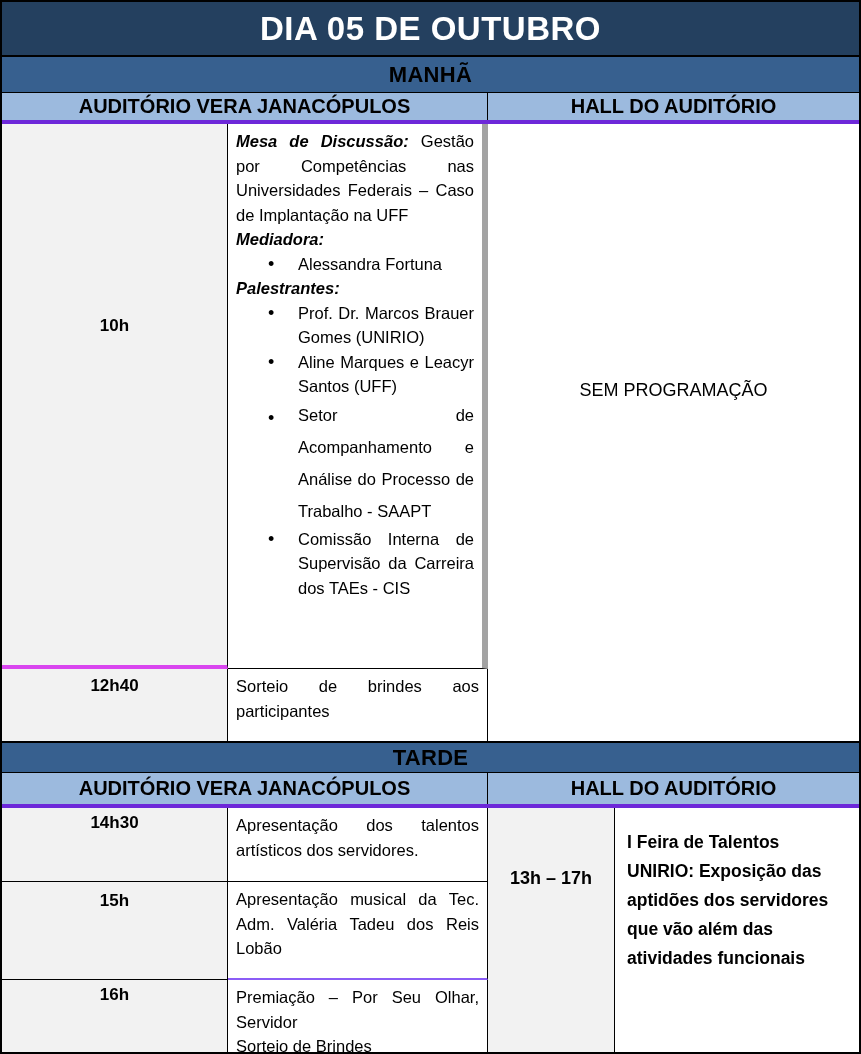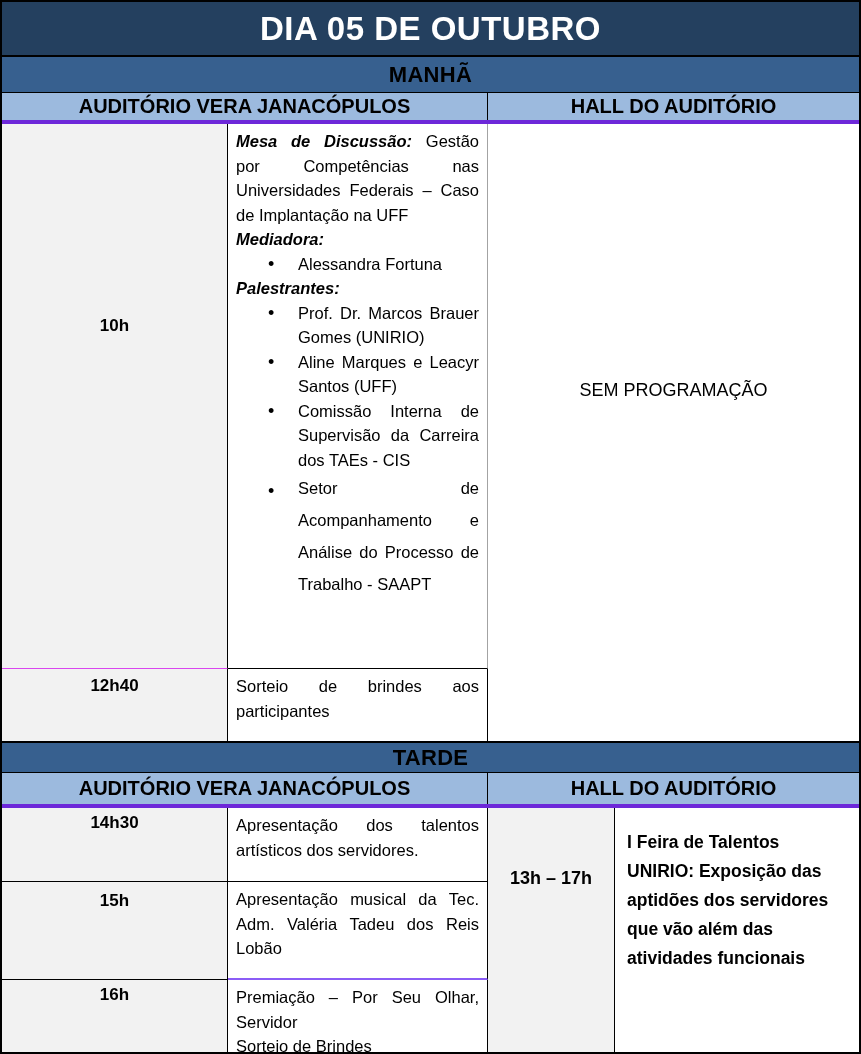--- a/index.html
+++ b/index.html
@@ -62,22 +62,22 @@
     grid-template-columns: 226px 260px 1fr;
     grid-template-rows: 545px 1fr;
   }
 
   .time-cell {
     background: #F2F2F2;
     border-right: 1px solid #000;
     text-align: center;
     font-weight: bold; font-size: 17px;
   }
-  .mg-time-session { grid-column: 1; grid-row: 1; border-bottom: 1px solid #d946ef; padding-top: 192px; }
-  .mg-desc-session { grid-column: 2; grid-row: 1; border-right: 1px solid #a3a3a3; border-bottom: 1px solid #000; }
+  .mg-time-session { grid-column: 1; grid-row: 1; border-bottom: 4px solid #d946ef; padding-top: 192px; }
+  .mg-desc-session { grid-column: 2; grid-row: 1; border-right: 6px solid #a3a3a3; border-bottom: 1px solid #000; }
   .mg-time-raffle  { grid-column: 1; grid-row: 2; padding-top: 7px; }
   .mg-desc-raffle  { grid-column: 2; grid-row: 2; border-right: 1px solid #000; }
   .mg-hall {
     grid-column: 3; grid-row: 1 / 3;
     display: flex; align-items: center; justify-content: center;
     padding-bottom: 85px;
     font-size: 18px;
   }
 
   .desc-cell {
@@ -163,22 +163,22 @@
     <div class="desc-cell mg-desc-session">
       <p><span class="bi">Mesa de Discussão:</span> <span>Gestão por Competências nas Universidades Federais – Caso de Implantação na UFF</span></p>
       <p class="bi">Mediadora:</p>
       <ul class="bullet-list">
         <li class="bullet-item">Alessandra Fortuna</li>
       </ul>
       <p class="bi">Palestrantes:</p>
       <ul class="bullet-list">
         <li class="bullet-item">Prof. Dr. Marcos Brauer Gomes (UNIRIO)</li>
         <li class="bullet-item">Aline Marques e Leacyr Santos (UFF)</li>
+        <li class="bullet-item spaced">Setor de Acompanhamento e Análise do Processo de Trabalho - SAAPT</li>
         <li class="bullet-item">Comissão Interna de Supervisão da Carreira dos TAEs - CIS</li>
-        <li class="bullet-item spaced">Setor de Acompanhamento e Análise do Processo de Trabalho - SAAPT</li>
       </ul>
     </div>
 
     <div class="mg-hall">
       <span>SEM PROGRAMAÇÃO</span>
     </div>
 
     <div class="time-cell mg-time-raffle">
       <span>12h40</span>
     </div>

